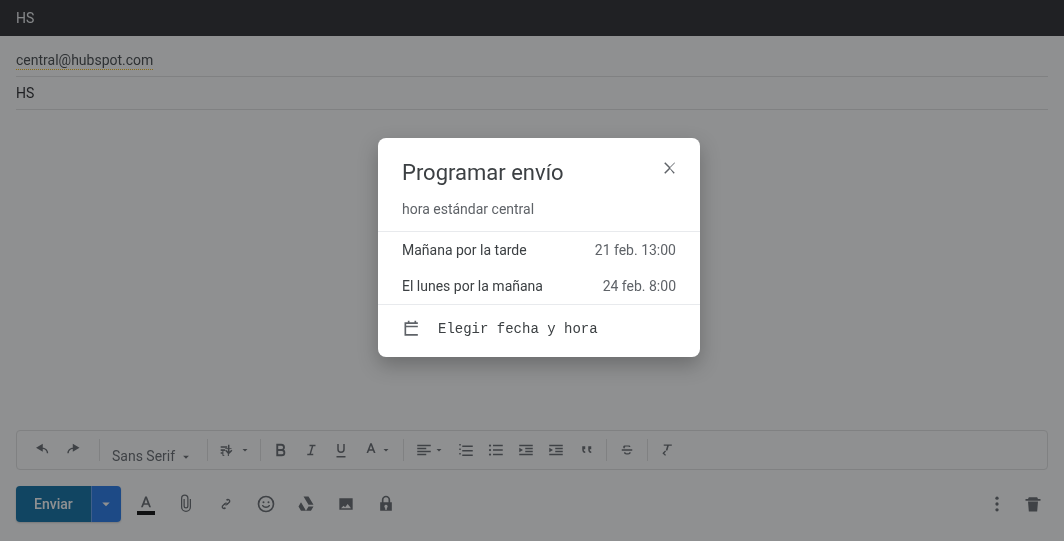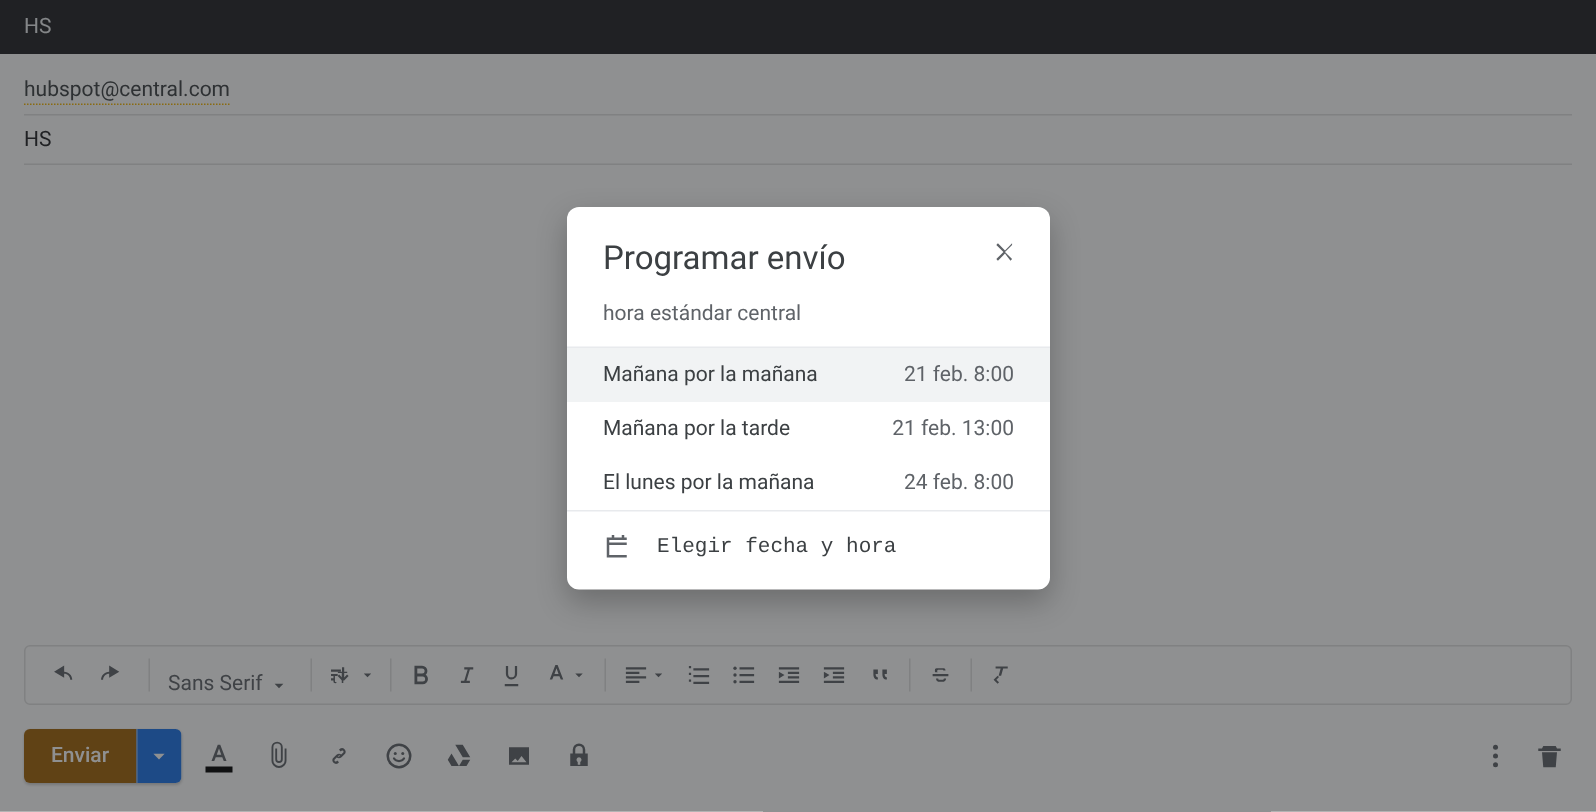--- a/index.html
+++ b/index.html
@@ -25,21 +25,21 @@
   .tb-sep { width: 1px; height: 22px; background: #e0e0e0; margin: 0 4px; }
   .tb-btn { width: 28px; height: 28px; display: inline-flex; align-items: center; justify-content: center; color: #5f6368; border-radius: 3px; cursor: pointer; }
   .tb-btn svg { width: 18px; height: 18px; fill: #5f6368; }
   .font-select { display: flex; align-items: flex-end; padding: 0 8px 0 6px; color: #5f6368; font-size: 14px; height: 28px; cursor: pointer; gap:4px;}
   .font-select svg { width:14px; height:14px; fill:#5f6368; }
 
   
   .action-bar { display: flex; align-items: center; padding: 6px 16px 12px 16px; gap: 10px; justify-content: space-between; }
   .action-left { display: flex; align-items: center; gap: 10px; }
   .send-split { display: inline-flex; height: 36px; border-radius: 4px; overflow: hidden; box-shadow: 0 1px 2px rgba(0,0,0,0.2); }
-  .send-main { background: #a16207; color: #fff; font-size: 14px; font-weight: 500; padding: 0 18px; display: inline-flex; align-items: center; cursor: pointer; }
+  .send-main { background: #0369a1; color: #fff; font-size: 14px; font-weight: 500; padding: 0 18px; display: inline-flex; align-items: center; cursor: pointer; }
   .send-drop { background: #1a73e8; border-left: 1px solid rgba(255,255,255,0.3); width: 30px; display: inline-flex; align-items: center; justify-content: center; cursor: pointer; }
   .send-drop svg { fill: #fff; width: 18px; height: 18px; }
   .icon-btn { width: 30px; height: 30px; display: inline-flex; align-items: center; justify-content: center; color: #5f6368; border-radius: 50%; cursor: pointer; }
   .icon-btn svg { width: 20px; height: 20px; fill: #5f6368; }
   .text-color-btn { position: relative; }
   .text-color-underline { position: absolute; left: 6px; right: 6px; bottom: 4px; height: 4px; background: #000; }
   .action-right { display:flex; align-items:center; gap:6px; }
 
   
   .scrim { position: absolute; inset: 0; background: rgba(32,33,36,0.5); }
@@ -71,21 +71,21 @@
           <path d="M5 19l6-6-1.4-1.4L5 16.2V13H3v8h8v-2H5zm14-14l-6 6 1.4 1.4L19 7.8V11h2V3h-8v2h6z"></path>
         </svg></span>
     <span><svg viewBox="0 0 24 24">
           <path d="M18.3 5.71L12 12l6.3 6.29-1.41 1.42L10.6 13.4 4.29 19.71 2.88 18.3 9.17 12 2.88 5.71 4.29 4.29 10.6 10.6l6.29-6.31z"></path>
         </svg></span>
   </div>
 </div>
 
 <div class="fields">
   <div class="field-row">
-    <span class="chip">hubspot@central.com</span>
+    <span class="chip">central@hubspot.com</span>
   </div>
   <div class="field-row">
     <span>HS</span>
   </div>
 </div>
 
 <div class="compose-body"></div>
 
 <div class="format-toolbar">
   <div class="tb-group">
@@ -272,24 +272,20 @@
   <div class="modal-header">
     <div class="modal-title">Programar envío</div>
     <div class="modal-sub">hora estándar central</div>
     <div class="modal-close">
         <svg viewBox="0 0 24 24">
           <path d="M18.3 5.71L12 12l6.3 6.29-1.41 1.42L12 13.41l-6.29 6.3L4.29 18.3 10.6 12 4.29 5.71 5.71 4.29 12 10.59l6.29-6.3z"></path>
         </svg>
       </div>
   </div>
   <div class="modal-divider"></div>
-  <div class="option-row hover">
-    <span>Mañana por la mañana</span>
-    <span class="option-time">21 feb. 8:00</span>
-  </div>
   <div class="option-row">
     <span>Mañana por la tarde</span>
     <span class="option-time">21 feb. 13:00</span>
   </div>
   <div class="option-row">
     <span>El lunes por la mañana</span>
     <span class="option-time">24 feb. 8:00</span>
   </div>
   <div class="modal-divider"></div>
   <div class="custom-row">

